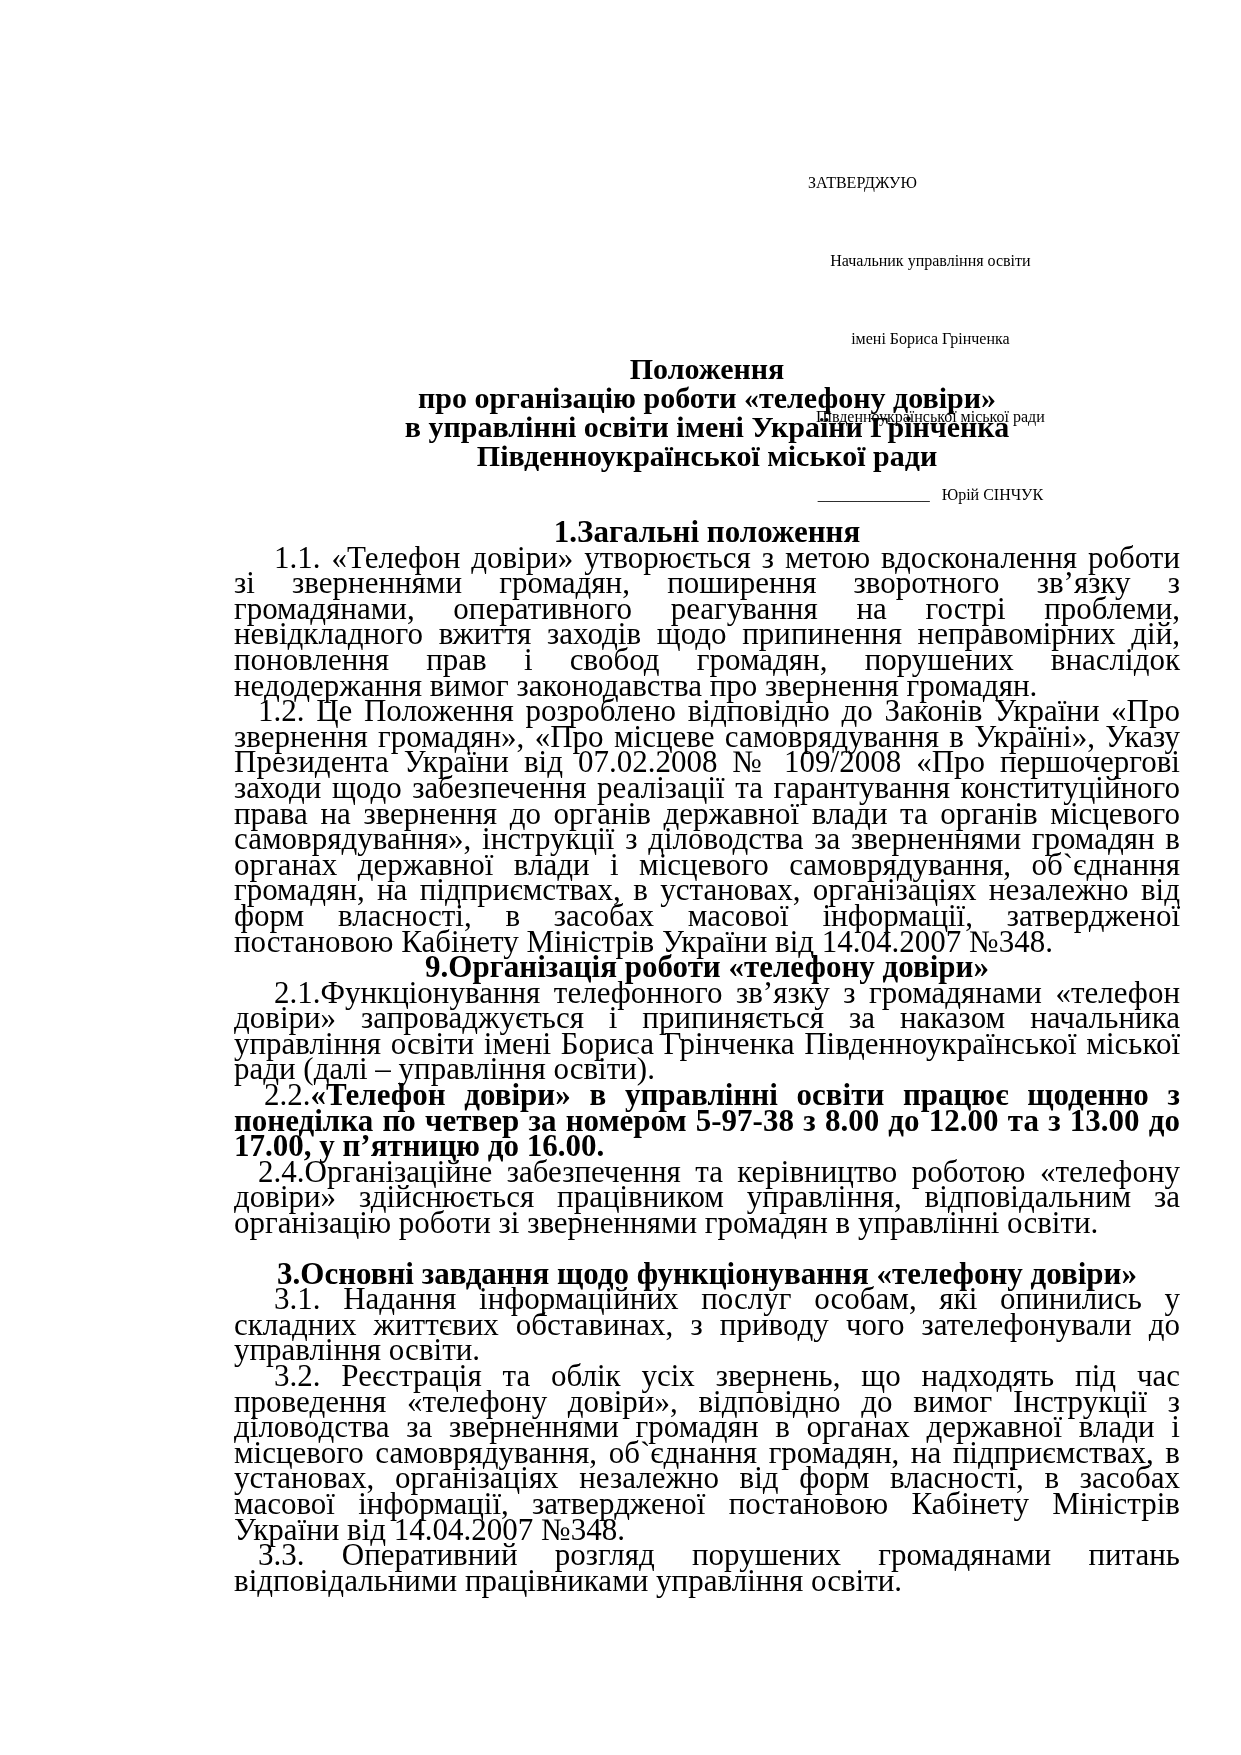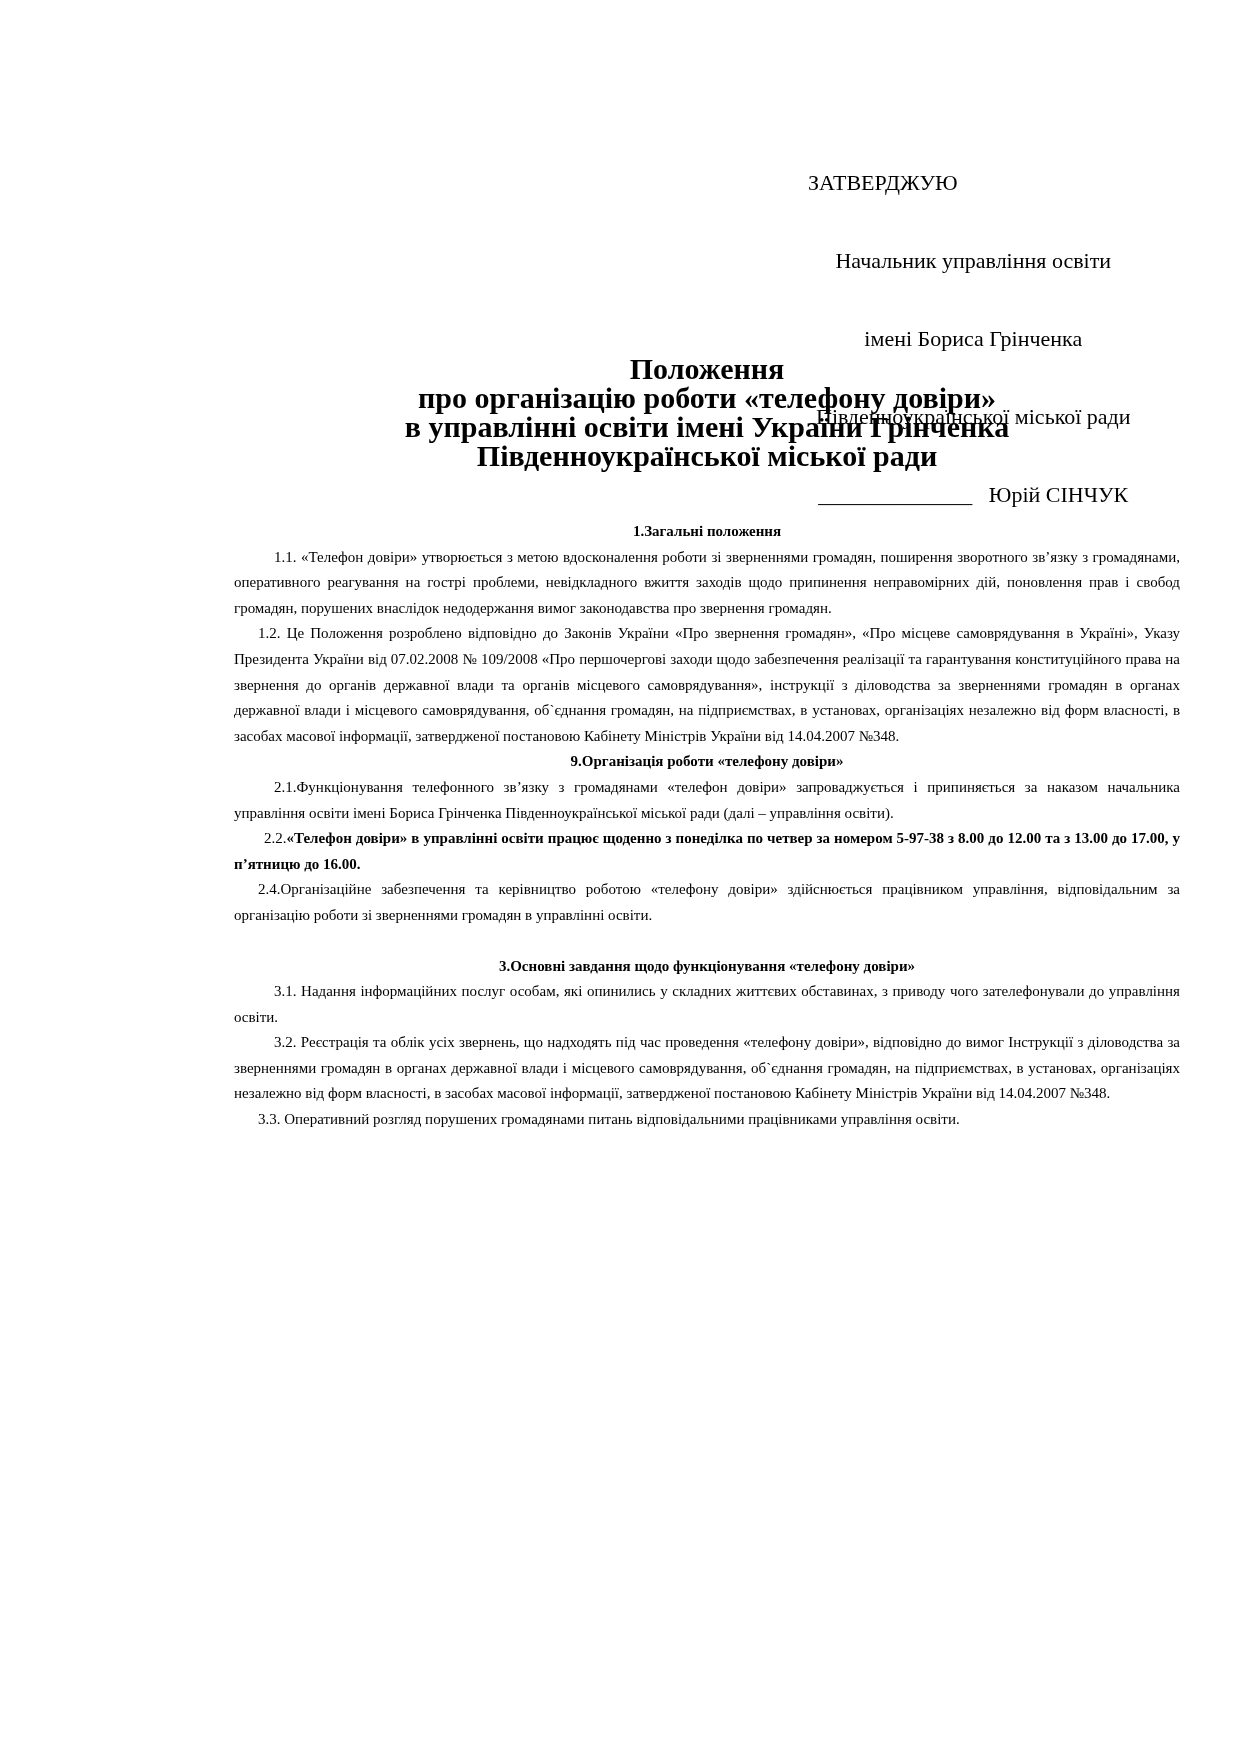--- a/index.html
+++ b/index.html
@@ -8,21 +8,21 @@
     height: 1755px;
     position: relative;
     overflow: hidden;
     font-family: "Liberation Serif", "DejaVu Serif", serif;
     color: #000000;
   }
   .approval {
     position: absolute;
     left: 808px;
     top: 118px;
-    font-size: 22px;
+    font-size: 16px;
     line-height: 26px;
     white-space: pre;
   }
   .approval .line { display: block; }
   .approval .indent { padding-left: 8px; text-align: center; }
   .u { text-decoration: underline; }
   .title {
     position: absolute;
     left: 234px;
     width: 946px;
@@ -31,21 +31,21 @@
     font-weight: bold;
     font-size: 30px;
     line-height: 29px;
   }
   .title .line { display: block; }
   .body {
     position: absolute;
     left: 234px;
     width: 946px;
     top: 519px;
-    font-size: 15px;
+    font-size: 31px;
     line-height: 25.6px;
   }
   .h {
     text-align: center;
     font-weight: bold;
     margin: 0;
   }
   .p {
     text-align: justify;
     margin: 0;

